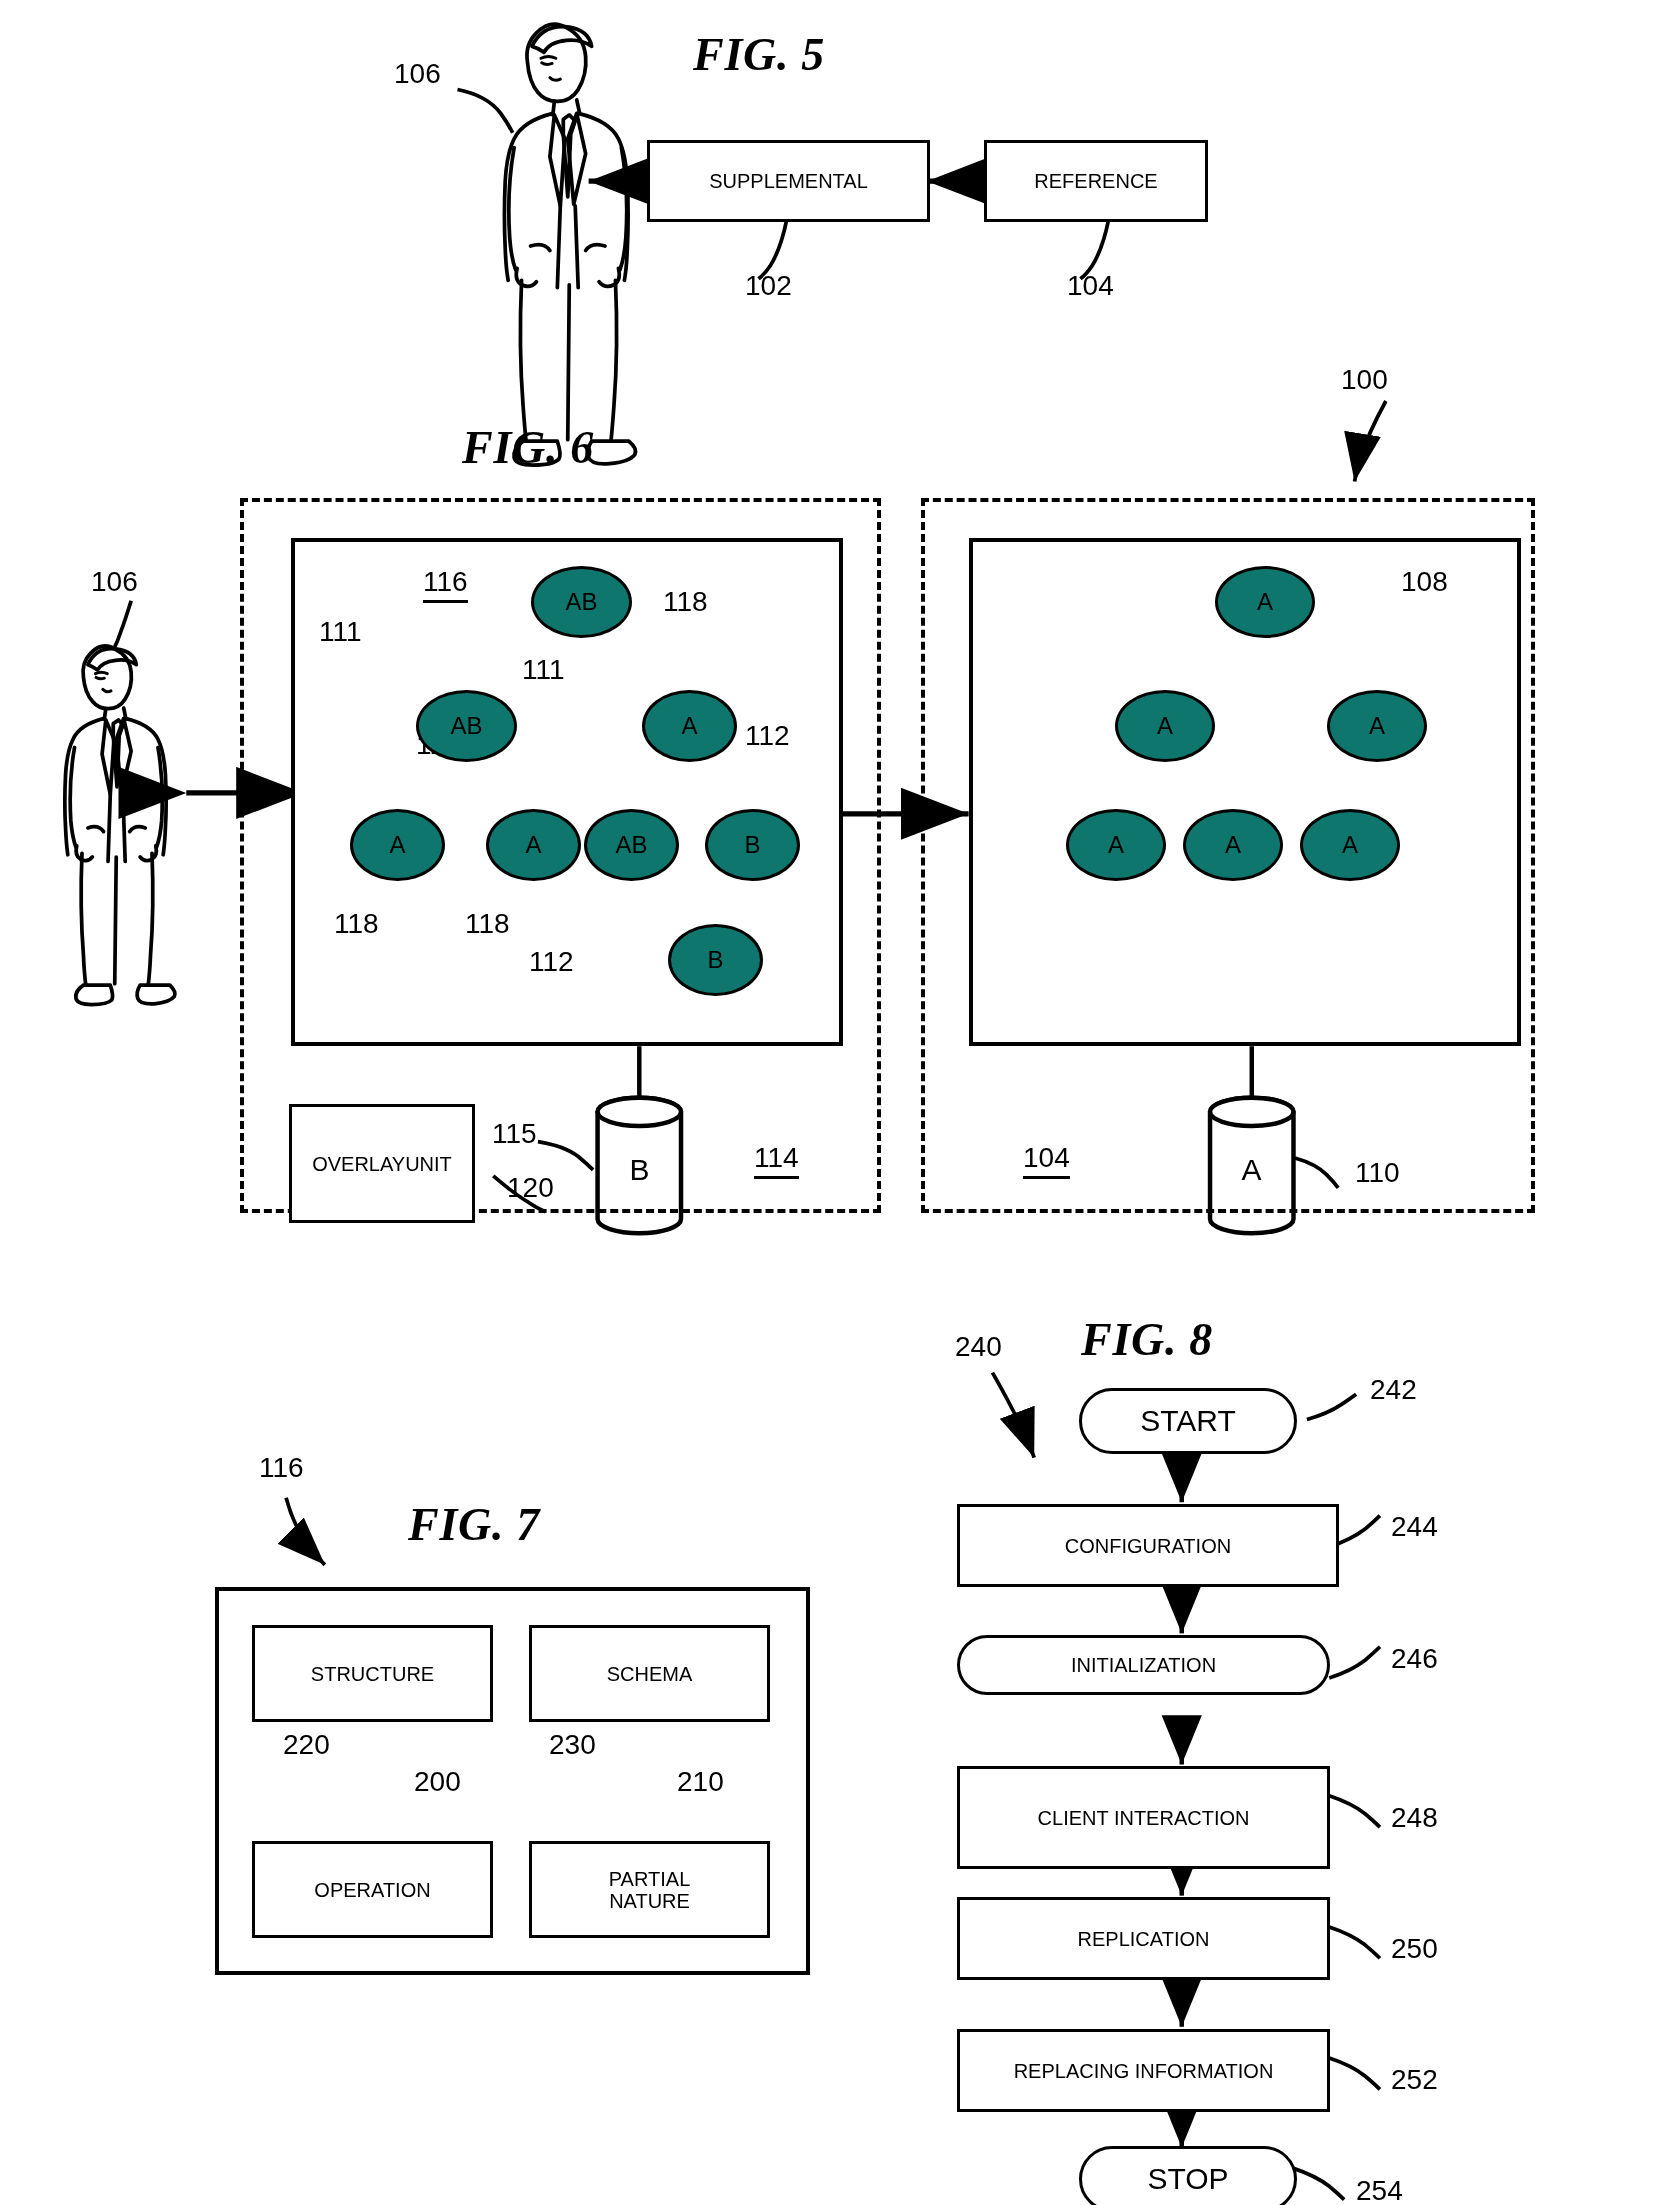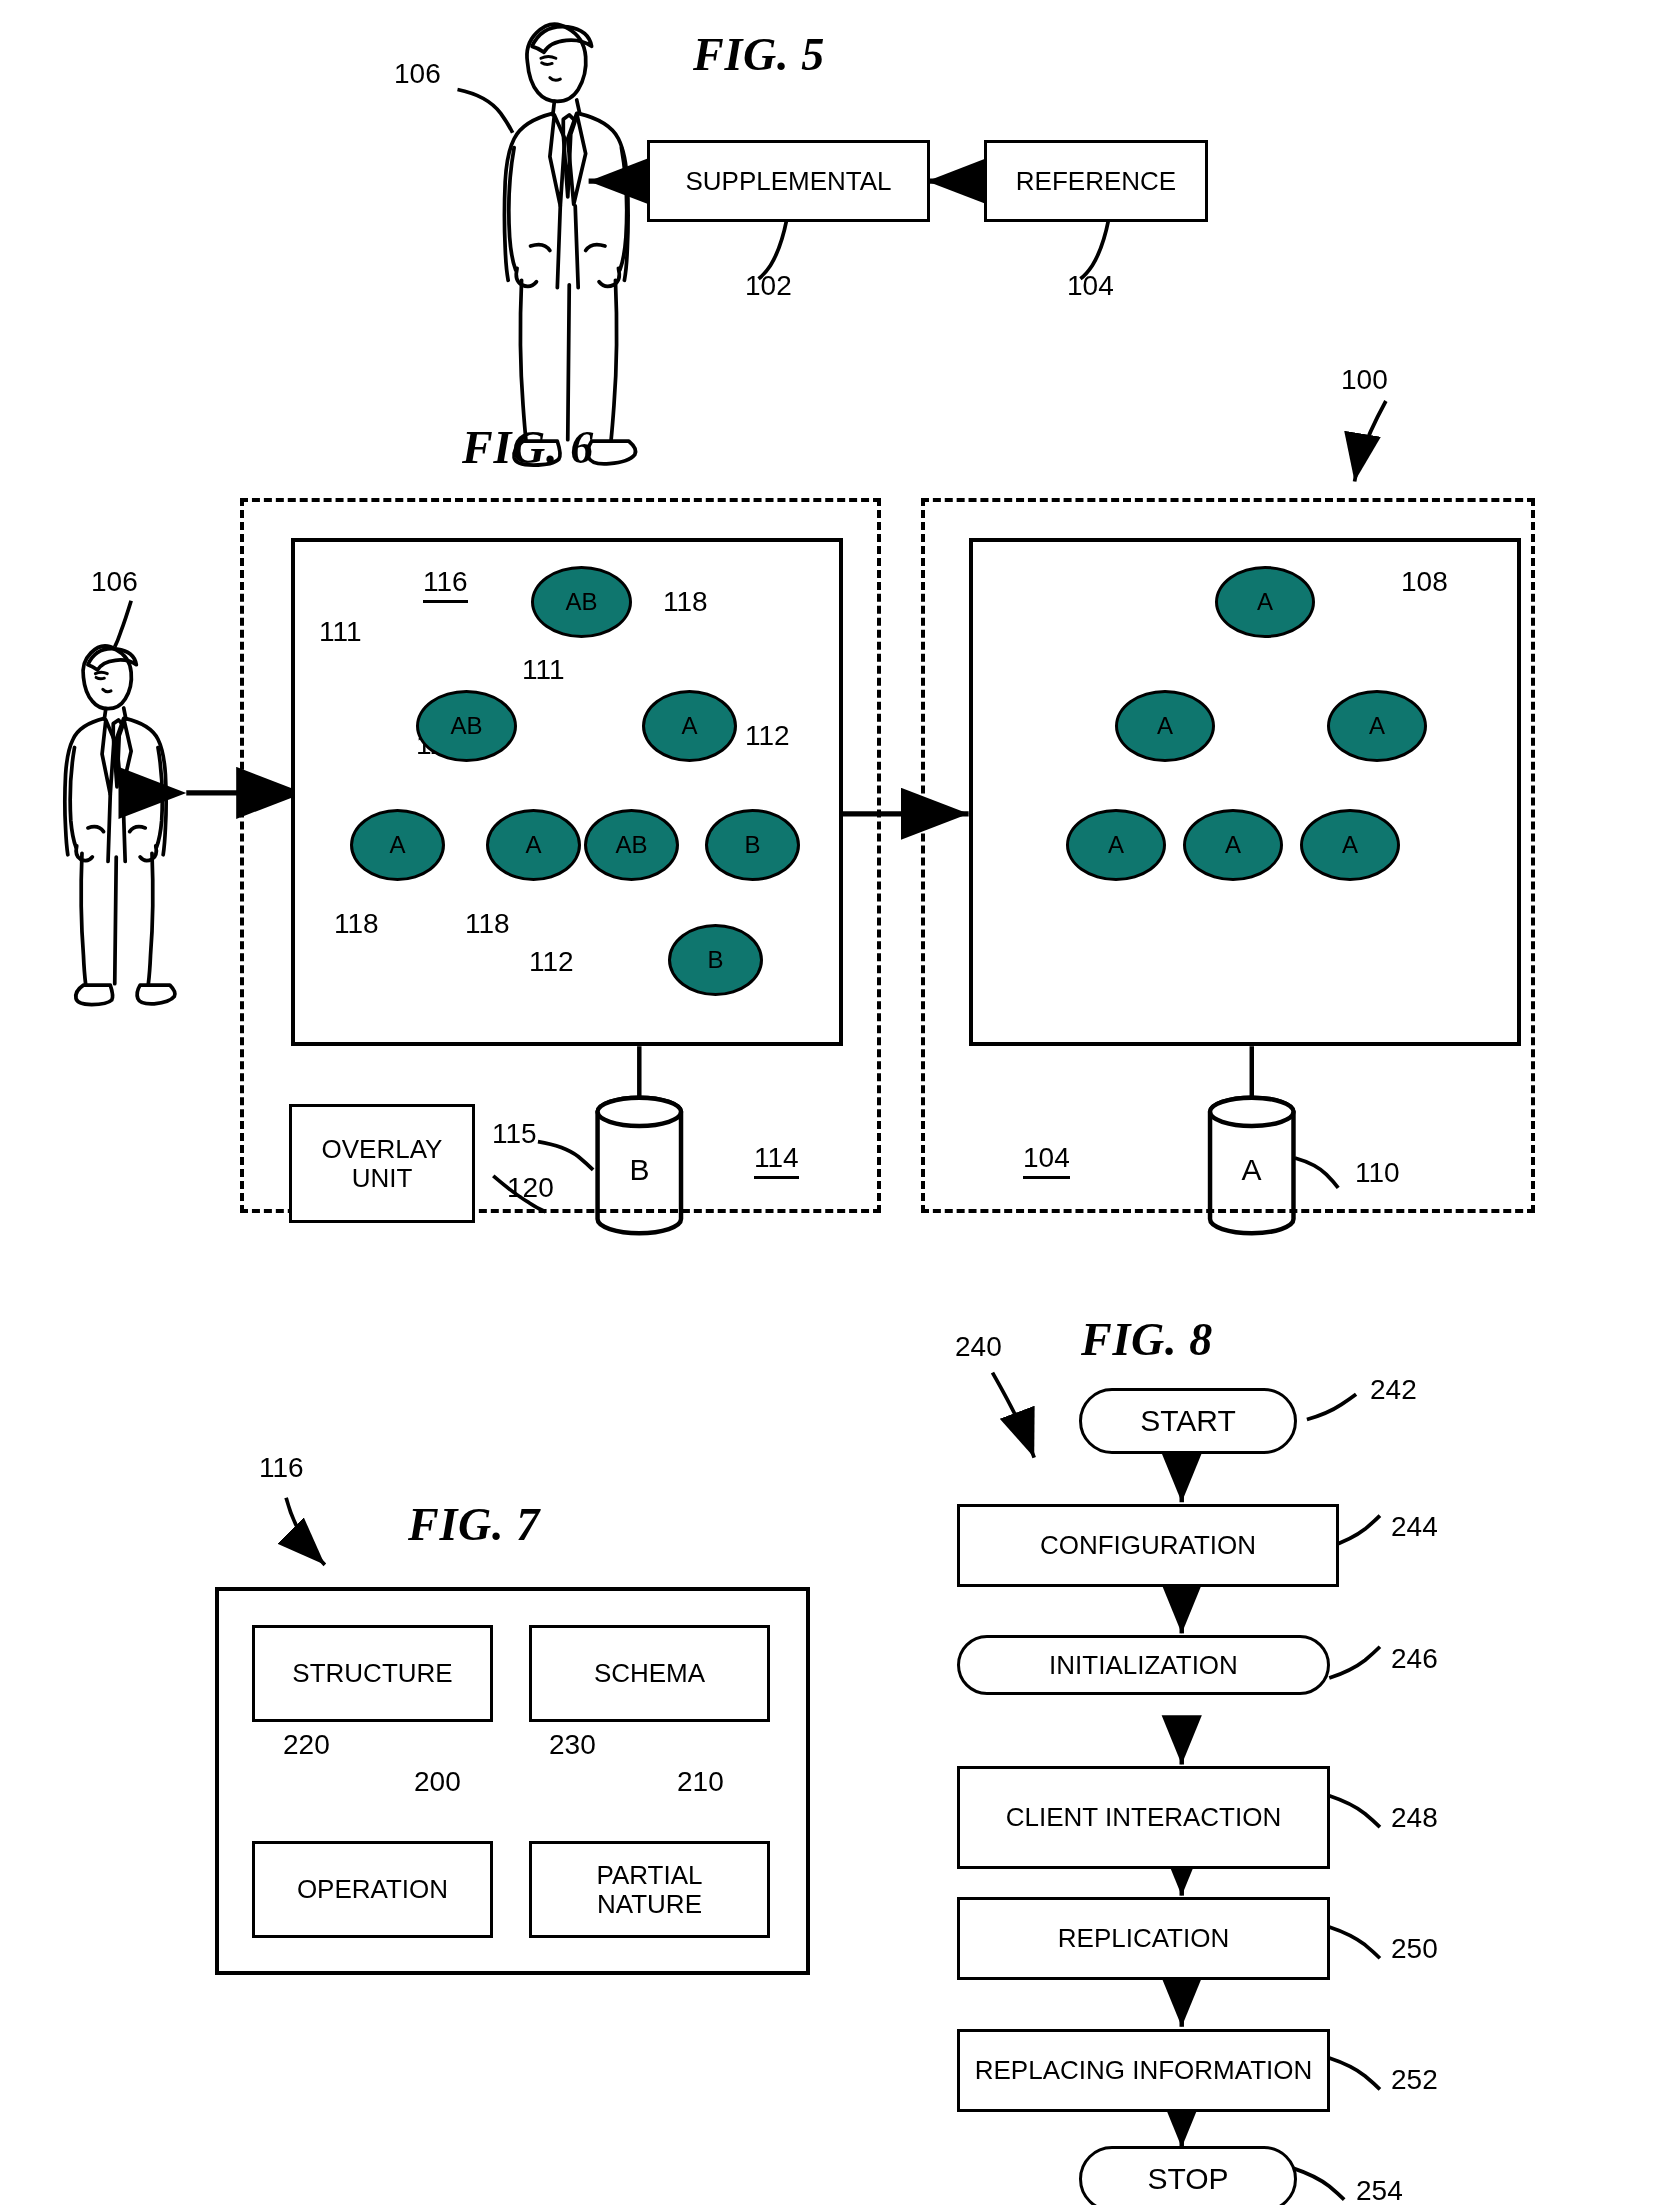--- a/index.html
+++ b/index.html
@@ -49,21 +49,21 @@
   }
   .boxlabel {
     position: absolute;
     border: 3.7px solid #000;
     background: #fff;
     display: flex;
     align-items: center;
     justify-content: center;
     text-align: center;
     font-family: "Liberation Sans", sans-serif;
-    font-size: 26px;
+    font-size: 20px;
     line-height: 1.1;
     box-sizing: border-box;
   }
   .node {
     position: absolute;
     border: 3.7px solid #000;
     border-radius: 50%;
     background: #0f766e;
     display: flex;
     align-items: center;
@@ -351,21 +351,21 @@
   <div class="node" style="left:1066px; top:809px; width:100px; height:72px;">
     <span>A</span>
   </div>
   <div class="node" style="left:1183px; top:809px; width:100px; height:72px;">
     <span>A</span>
   </div>
   <div class="node" style="left:1300px; top:809px; width:100px; height:72px;">
     <span>A</span>
   </div>
 
-  <div class="boxlabel" style="left:289px; top:1104px; width:186px; height:119px; flex-direction:column;">
+  <div class="boxlabel" style="left:289px; top:1104px; width:186px; height:119px; flex-direction:row;">
     <span>OVERLAY</span>
     <span>UNIT</span>
   </div>
 
   <div class="reflabel" style="left:492px; top:1118px;">115</div>
   <div class="reflabel" style="left:507px; top:1172px;">120</div>
   <div class="reflabel ul" style="left:754px; top:1142px;">114</div>
 
   <div class="cyl" style="left:598px; top:1110px; width:83px; height:122px;">
     <div class="cyltxt" style="top:43px;">B</div>

